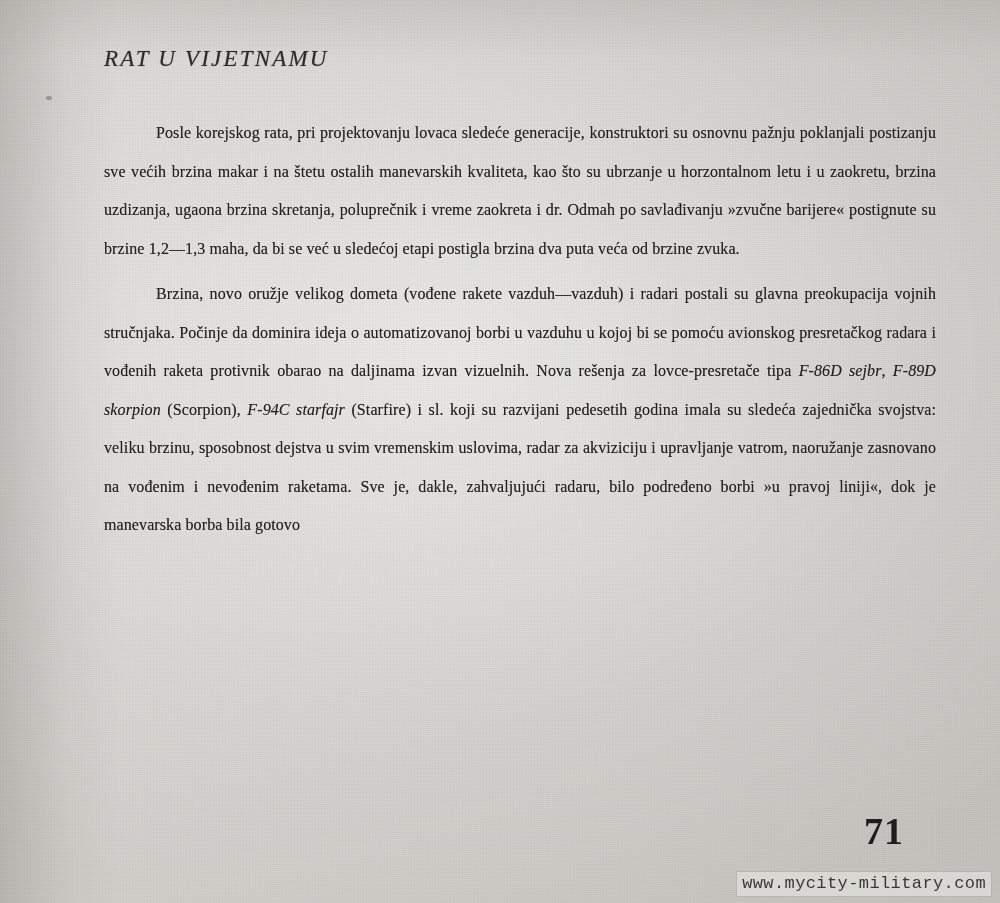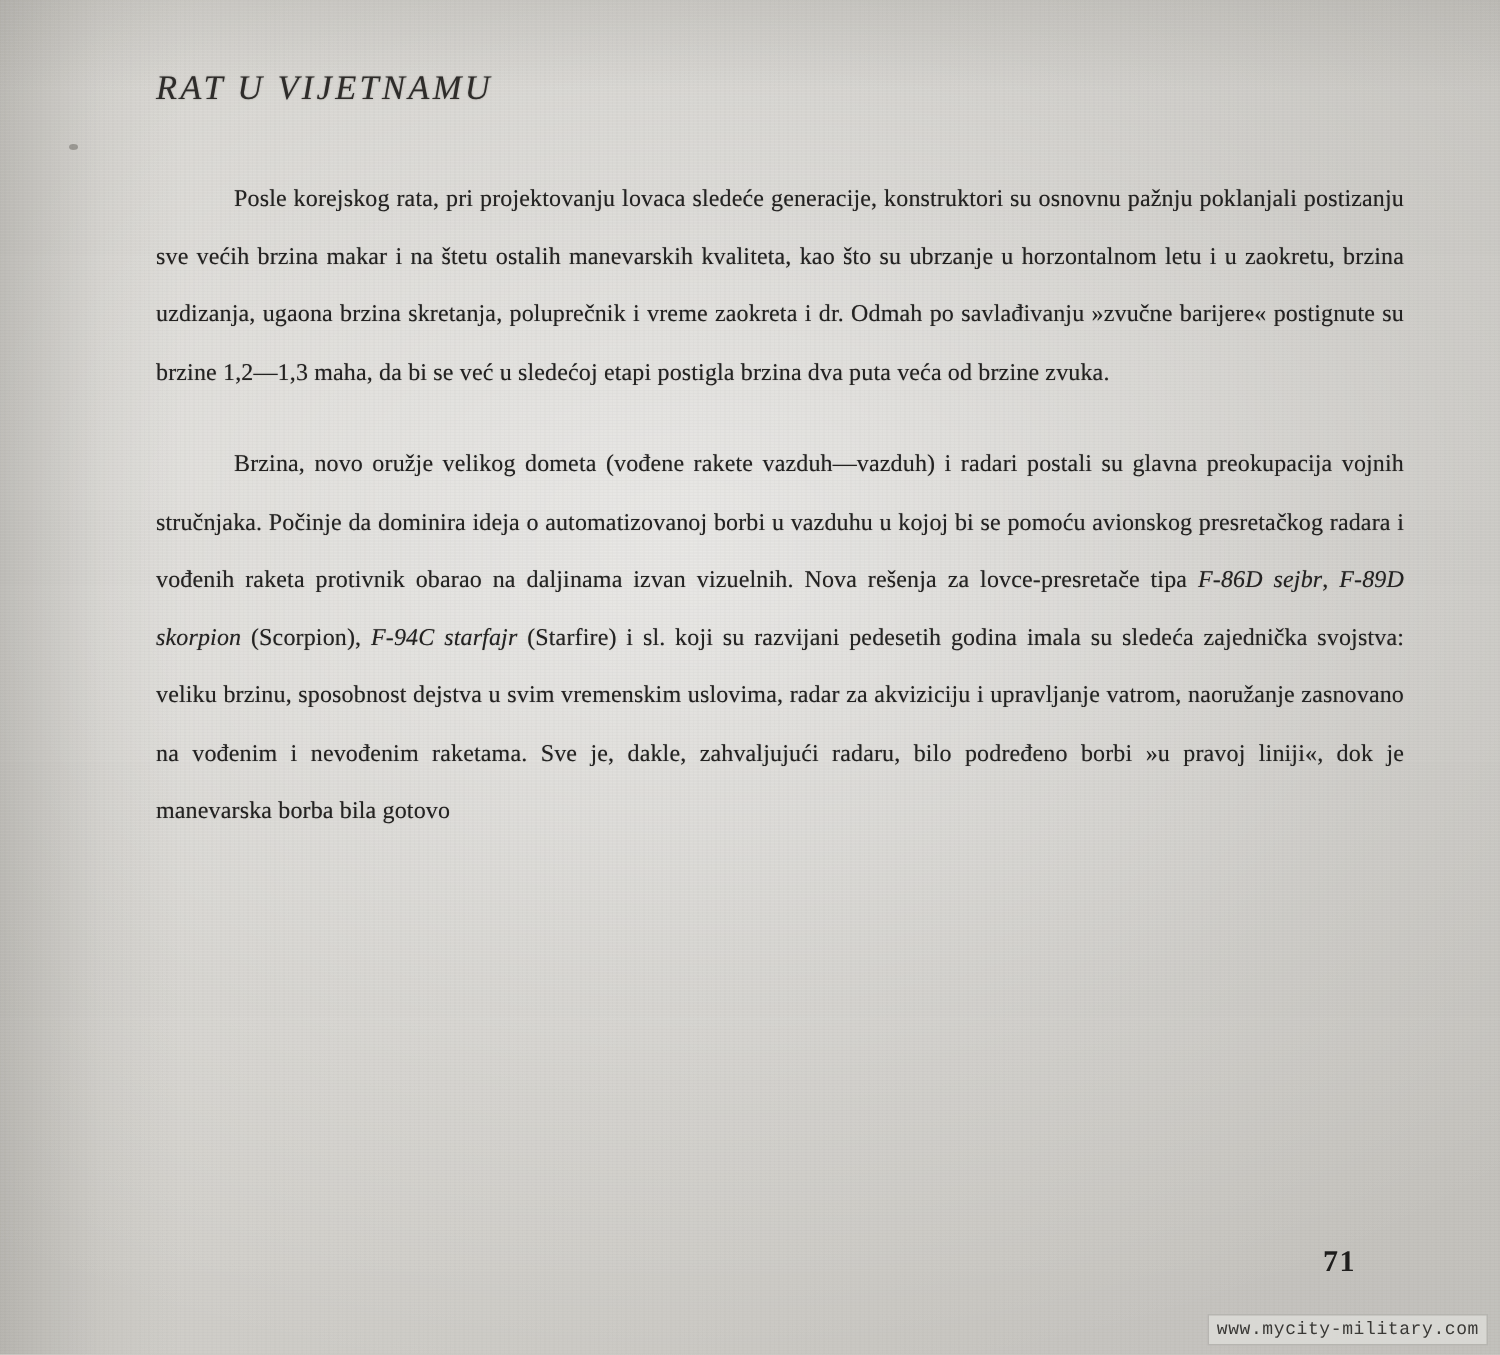--- a/index.html
+++ b/index.html
@@ -80,45 +80,45 @@
     color: #232221;
     text-align: justify;
     text-justify: inter-word;
     margin: 0 0 3px 0;
     text-indent: 52px;
     letter-spacing: 0.1px;
     text-shadow: 0 0 0.6px rgba(50,48,45,0.5);
     hyphens: manual;
   }
   .para + .para {
-    margin-top: 23px;
+    margin-top: 7px;
   }
   .para i {
     font-style: italic;
   }
 
   .folio {
     position: absolute;
     right: 96px;
     bottom: 50px;
     z-index: 3;
     font-family: "Liberation Serif", serif;
     font-weight: bold;
-    font-size: 20px;
+    font-size: 38px;
     color: #1f1e1d;
     letter-spacing: 1px;
   }
 
   .watermark {
     position: absolute;
     right: 8px;
     bottom: 6px;
     z-index: 4;
     font-family: "Liberation Mono", monospace;
-    font-size: 12px;
+    font-size: 17px;
     letter-spacing: 0.4px;
     color: #3a3936;
     background: rgba(225,224,220,0.72);
     padding: 2px 5px 3px 5px;
     border: 1px solid rgba(120,118,112,0.35);
     white-space: nowrap;
   }
 </style>
 </head>
 <body>

